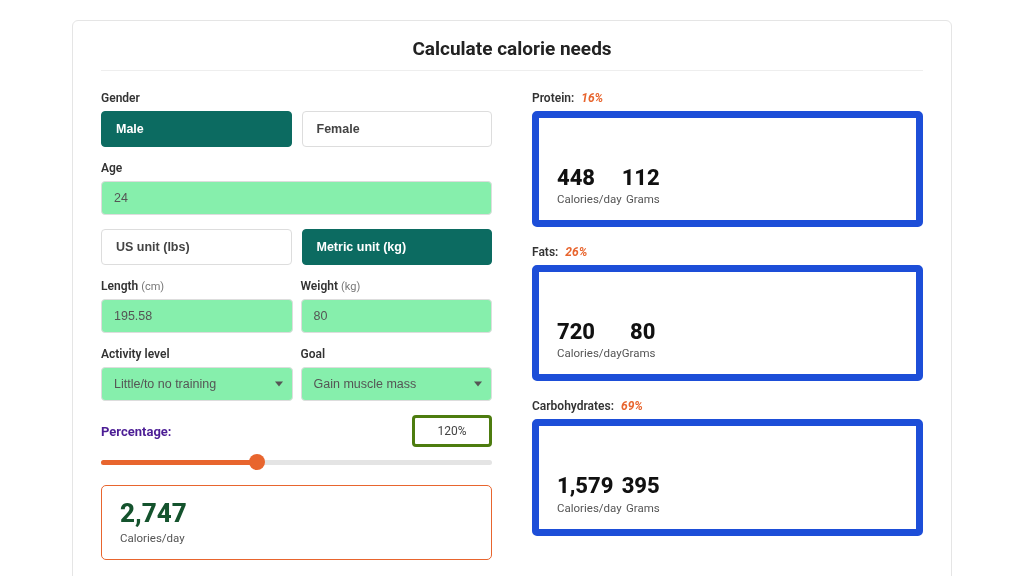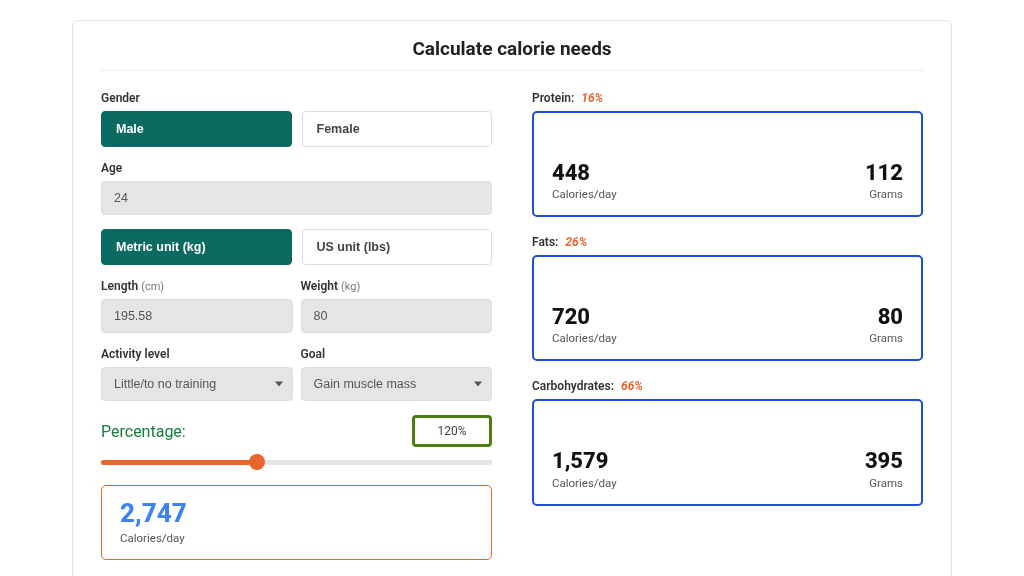--- a/index.html
+++ b/index.html
@@ -51,42 +51,42 @@
     color: #fff;
   }
 
   .input, .select {
     width: 100%;
     padding: 9px 12px;
     border: 1px solid #ddd;
     border-radius: 4px;
     font-size: 12.5px;
     color: #555;
-    background: #e5e5e5;
+    background: #86efac;
     appearance: none;
   }
   .select-wrap { position: relative; }
   .select-wrap::after {
     content: "";
     position: absolute;
     right: 10px; top: 50%;
     width: 0; height: 0;
     border-left: 4px solid transparent;
     border-right: 4px solid transparent;
     border-top: 5px solid #555;
     transform: translateY(-50%);
     pointer-events: none;
   }
 
   .field-group { margin-bottom: 14px; }
   .two { display: flex; gap: 8px; }
   .two > * { flex: 1; }
 
   .pct-row { display: flex; justify-content: space-between; align-items: center; margin-top: 8px; margin-bottom: 6px; }
-  .pct-label { font-size: 16px; font-weight: 400; color: #15803d; }
+  .pct-label { font-size: 13px; font-weight: 700; color: #4c1d95; }
   .pct-box {
     border: 3px solid #4d7c0f;
     border-radius: 4px;
     padding: 6px 14px;
     font-size: 12px;
     color: #444;
     min-width: 80px;
     text-align: center;
   }
 
@@ -115,38 +115,38 @@
   }
 
   .result-card {
     border: 1px solid #e8652e;
     border-radius: 5px;
     padding: 12px 18px 14px 18px;
   }
   .result-big {
     font-size: 26px;
     font-weight: 800;
-    color: #3b82f6;
+    color: #14532d;
     line-height: 1.2;
   }
   .result-sub {
     font-size: 11.5px;
     color: #555;
     margin-top: 2px;
   }
 
   .macro-block { margin-bottom: 18px; }
   .macro-head { font-size: 12px; font-weight: 600; color: #333; margin-bottom: 6px; }
   .macro-head .pct { color: #e8652e; font-weight: 700; margin-left: 4px; font-style: italic; }
   .macro-card {
-    border: 2px solid #1d4ed8;
+    border: 7px solid #1d4ed8;
     border-radius: 5px;
     padding: 12px 18px 14px 18px;
     display: flex;
-    justify-content: space-between;
+    justify-content: flex-start;
     align-items: flex-end;
   }
   .macro-col-r { text-align: right; margin-top: 36px; }
   .macro-big {
     font-size: 22px;
     font-weight: 800;
     color: #111;
     line-height: 1.1;
   }
   .macro-sub {
@@ -175,22 +175,22 @@
         </div>
       </div>
 
       <div class="field-group">
         <div class="label">Age</div>
         <input class="input" value="24" style="">
       </div>
 
       <div class="field-group">
         <div class="toggle-row">
+          <button class="toggle-btn">US unit (lbs)</button>
           <button class="toggle-btn active">Metric unit (kg)</button>
-          <button class="toggle-btn">US unit (lbs)</button>
         </div>
       </div>
 
       <div class="field-group two">
         <div>
           <div class="label">
             <span>Length</span>
             <span class="unit">(cm)</span>
           </div>
           <input class="input" value="195.58" style="">
@@ -273,21 +273,21 @@
           <div class="macro-col-r">
             <div class="macro-big">80</div>
             <div class="macro-sub">Grams</div>
           </div>
         </div>
       </div>
 
       <div class="macro-block">
         <div class="macro-head">
           <span>Carbohydrates:</span>
-          <span class="pct">66%</span>
+          <span class="pct">69%</span>
         </div>
         <div class="macro-card">
           <div>
             <div class="macro-big">1,579</div>
             <div class="macro-sub">Calories/day</div>
           </div>
           <div class="macro-col-r">
             <div class="macro-big">395</div>
             <div class="macro-sub">Grams</div>
           </div>

